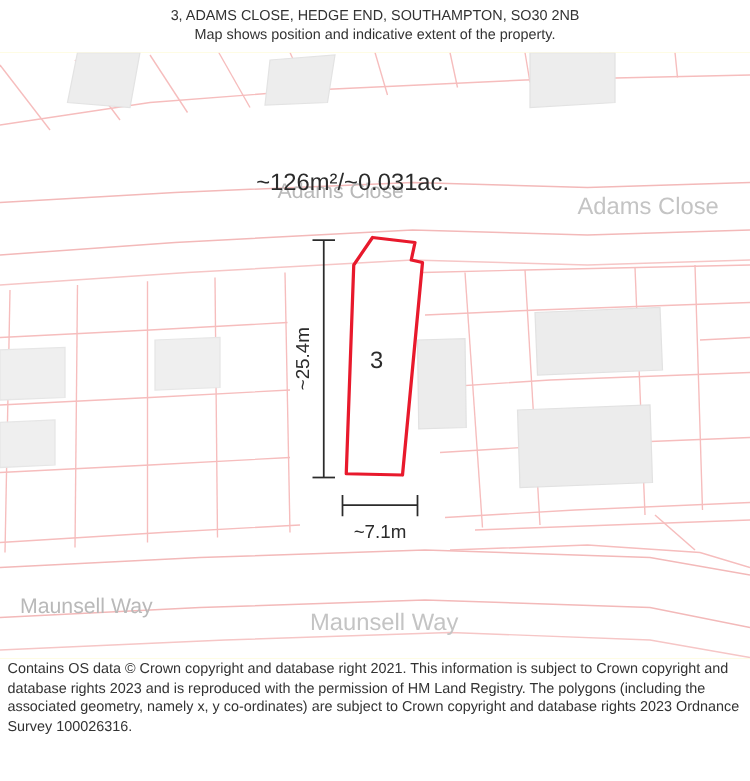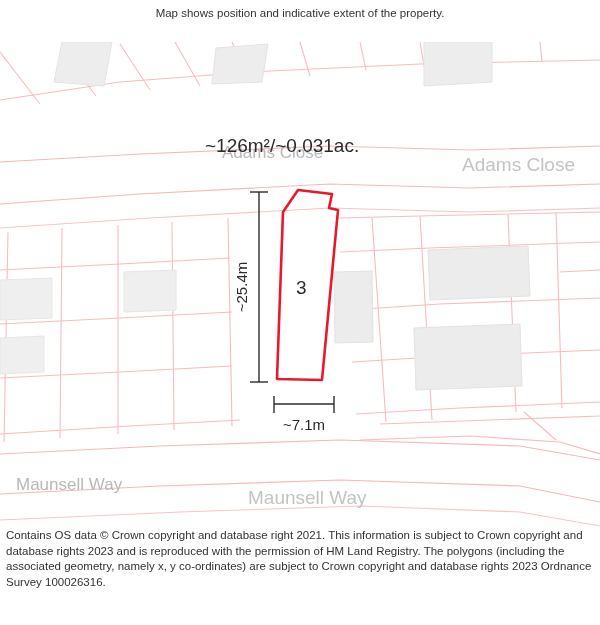--- a/index.html
+++ b/index.html
@@ -75,20 +75,21 @@
     fill: #2b2b2b;
     font-family: "Liberation Sans", sans-serif;
   }
 </style>
 </head>
 <body>
 
 <div id="page">
 
   <div class="header">
+    <div class="line">3, ADAMS CLOSE, HEDGE END, SOUTHAMPTON, SO30 2NB</div>
     <div class="line">Map shows position and indicative extent of the property.</div>
   </div>
 
   <div class="map-wrap">
     <svg width="600" height="485" viewBox="0 0 600 485" xmlns="http://www.w3.org/2000/svg">
 
       <rect x="0" y="0" width="600" height="485" fill="#ffffff"></rect>
 
       <g stroke="#f6bdbd" stroke-width="1.1" fill="none">
         <path d="M0 58 L120 40 L250 30 L420 22 L600 18"></path>

